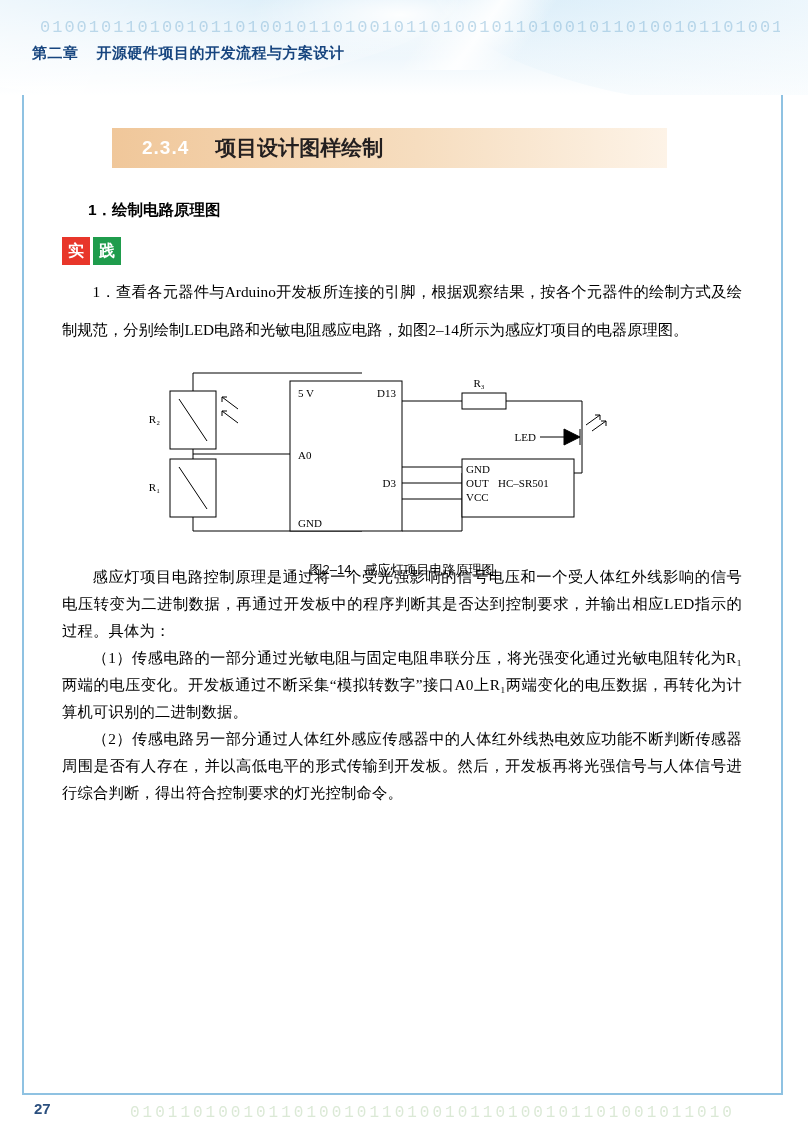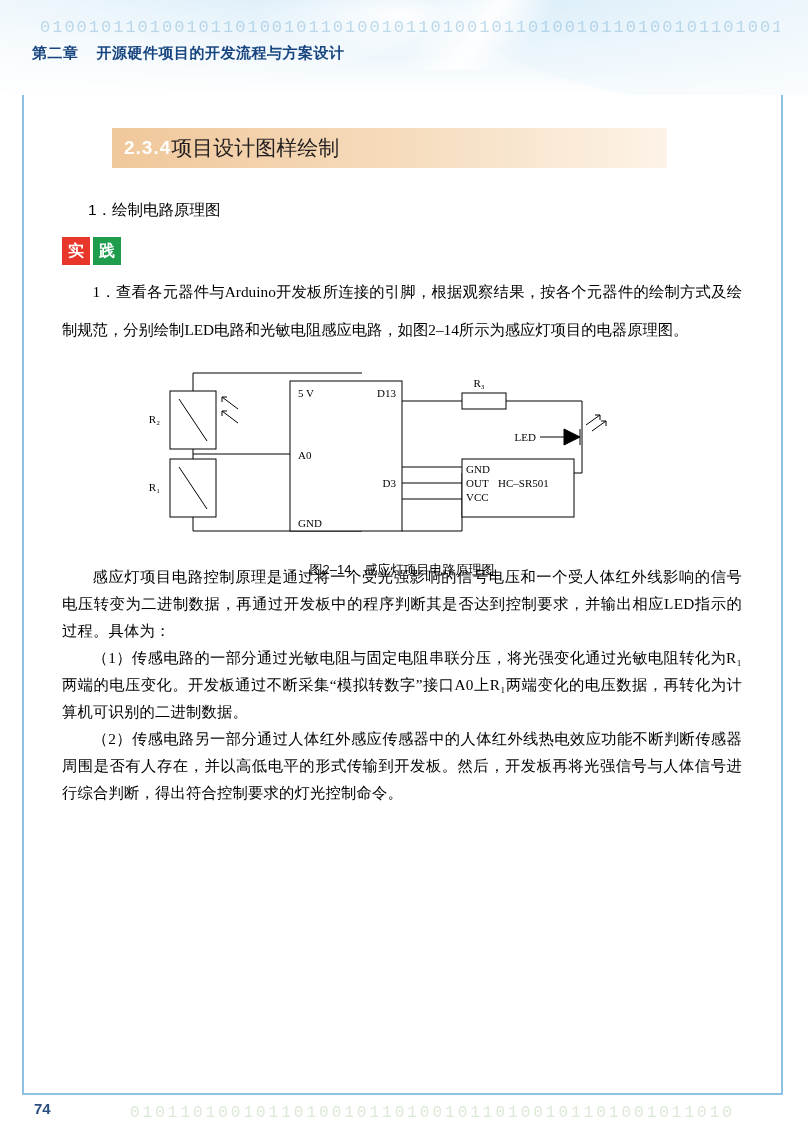--- a/index.html
+++ b/index.html
@@ -86,33 +86,33 @@
 
   
   .section-head {
     position:absolute; left:112px; top:128px; width:555px; height:40px;
     background: linear-gradient(90deg, #f0c79a 0%, #f6ddbf 55%, #fdf3e7 100%);
     display:flex; align-items:center;
   }
   .section-head .sec-num {
     color:#ffffff; font-weight:bold; font-size:19px;
     font-family:"Liberation Sans","DejaVu Sans",sans-serif;
-    margin-left:12px; letter-spacing:1px;
+    margin-left:30px; letter-spacing:1px;
   }
   .section-head .sec-title {
-    font-size:21px; font-weight:normal;
+    margin-left:26px; font-size:21px; font-weight:bold;
     color:#231f20;
     font-family:"Liberation Sans","DejaVu Sans",sans-serif;
     text-align:center;
   }
 
   
   .content { position:absolute; left:62px; top:190px; width:680px; }
   .sub-head {
-    font-size:15.5px; font-weight:normal; color:#000;
+    font-size:15.5px; font-weight:bold; color:#000;
     margin: 10px 0 6px 26px;
     font-family:"Liberation Sans","DejaVu Sans",sans-serif;
   }
   p.para {
     font-size:15.3px; line-height:27px; color:#000;
     margin:0; text-indent:2em; text-align:justify;
     letter-spacing:0.2px;
   }
   .practice-badge {
     margin: 16px 0 6px 0;
@@ -246,15 +246,15 @@
         </g>
       </svg>
       <div class="figure-caption">图2–14　感应灯项目电路原理图</div>
     </div>
 
     <p class="para">感应灯项目电路控制原理是通过将一个受光强影响的信号电压和一个受人体红外线影响的信号电压转变为二进制数据，再通过开发板中的程序判断其是否达到控制要求，并输出相应LED指示的过程。具体为：</p>
     <p class="para">（1）传感电路的一部分通过光敏电阻与固定电阻串联分压，将光强变化通过光敏电阻转化为R₁两端的电压变化。开发板通过不断采集“模拟转数字”接口A0上R₁两端变化的电压数据，再转化为计算机可识别的二进制数据。</p>
     <p class="para">（2）传感电路另一部分通过人体红外感应传感器中的人体红外线热电效应功能不断判断传感器周围是否有人存在，并以高低电平的形式传输到开发板。然后，开发板再将光强信号与人体信号进行综合判断，得出符合控制要求的灯光控制命令。</p>
   </div>
 
-  <div class="page-number">74</div>
+  <div class="page-number">27</div>
   <div class="watermark-bottom">010110100101101001011010010110100101101001011010</div>
 </div>
 
 </body></html>

